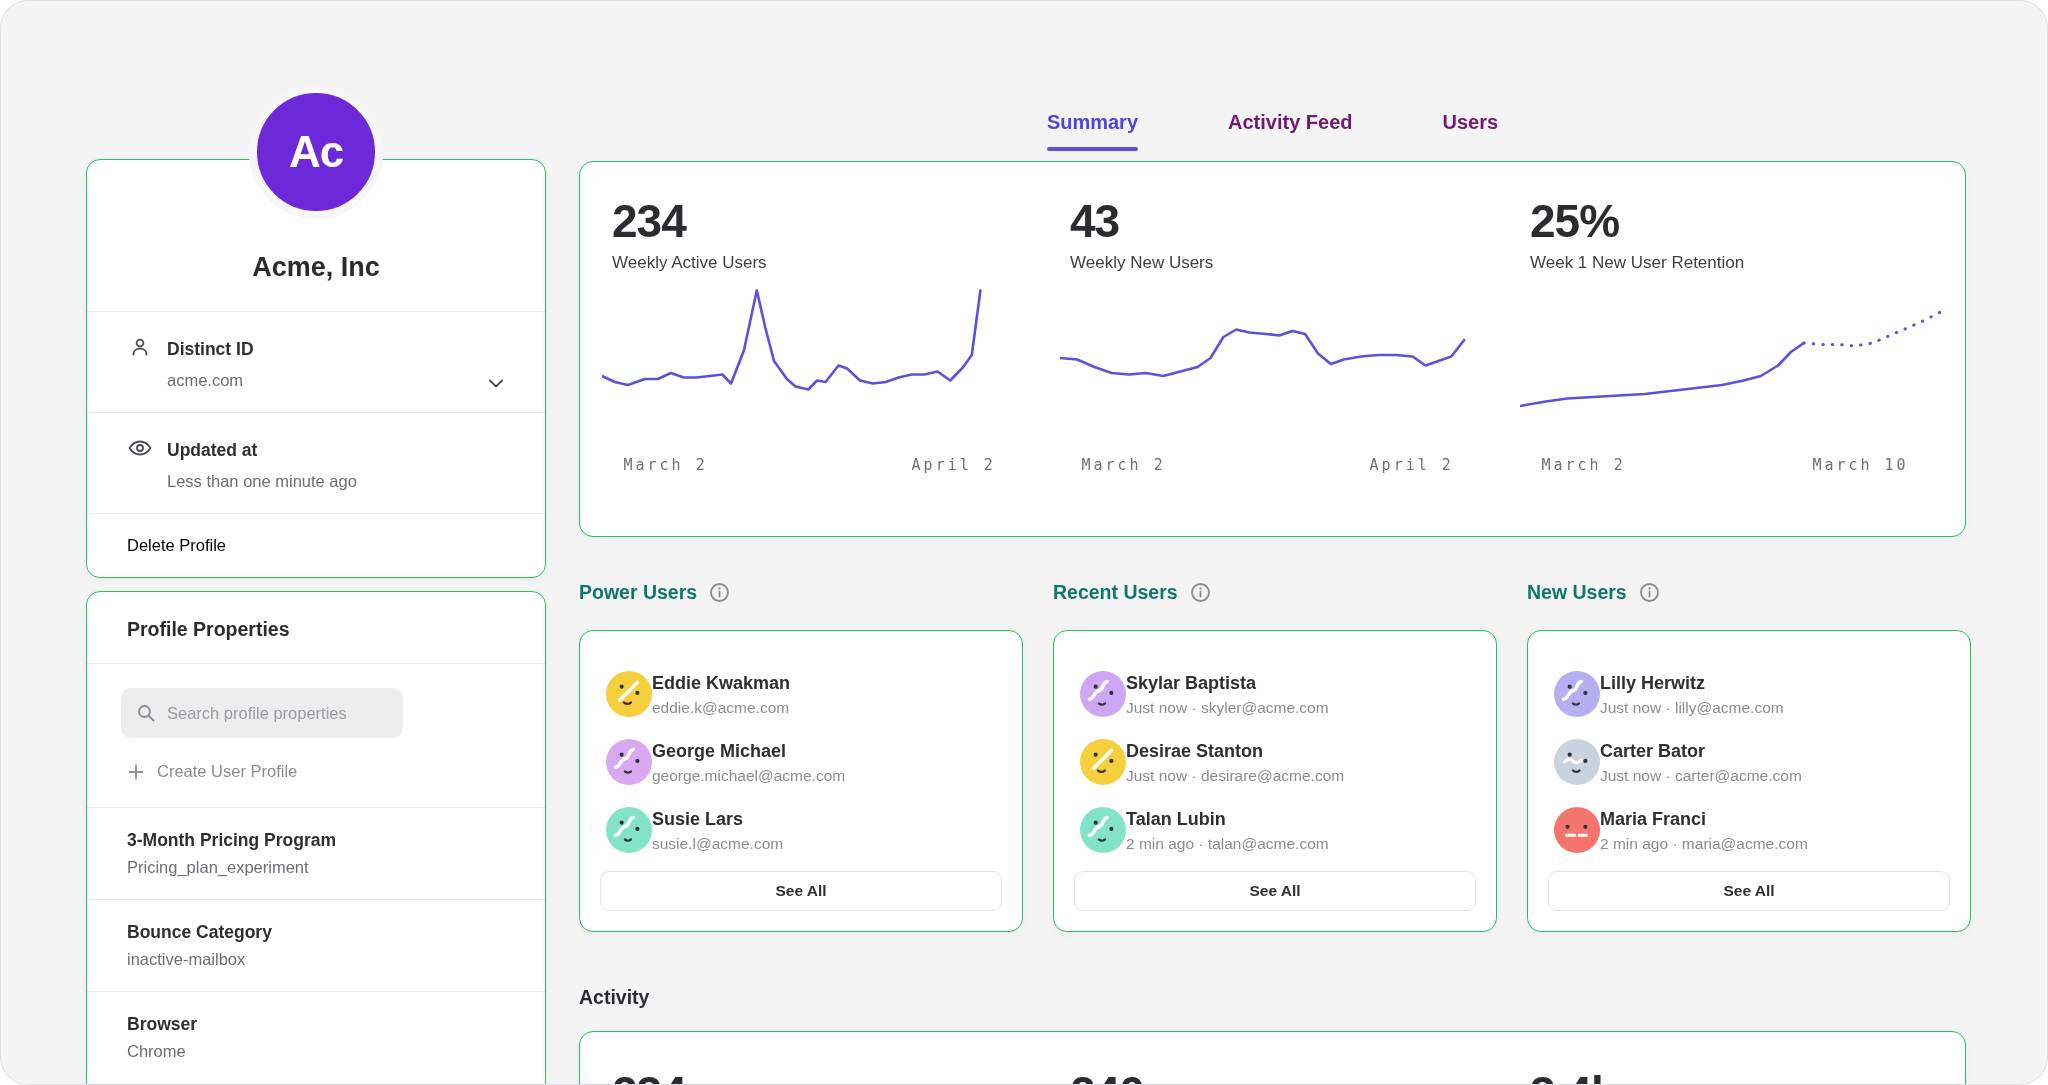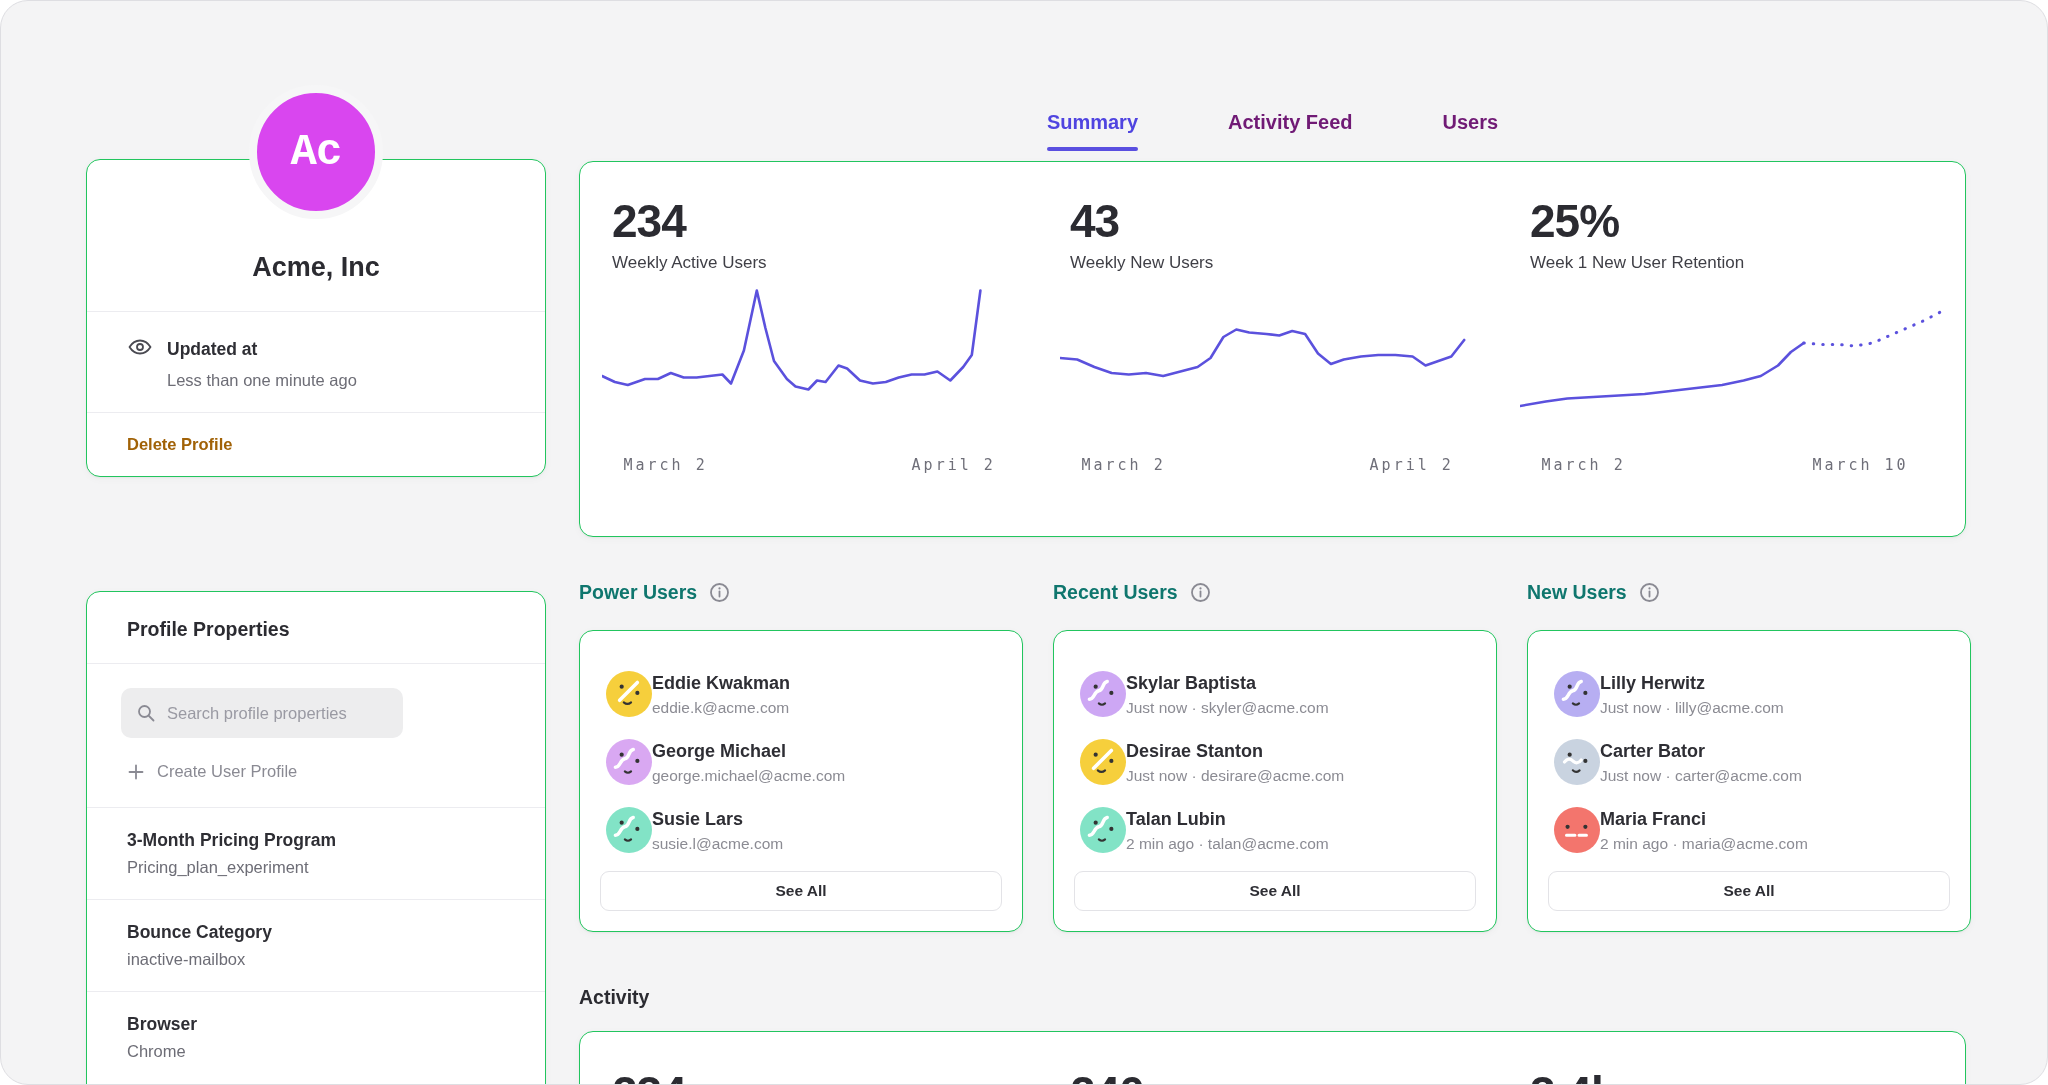--- a/index.html
+++ b/index.html
@@ -19,21 +19,21 @@
     border-radius:50%; border:8px solid #f6f6f7; display:flex; align-items:center; justify-content:center;
     color:#fff; font-size:44px; font-weight:700; letter-spacing:-1px;
   }
   .profile-card { position:absolute; left:0; top:158px; width:460px; }
   .company-name { padding:92px 20px 28px; text-align:center; font-size:27px; font-weight:700; color:#2b2b31; }
   .prow { position:relative; padding:22px 40px; border-top:1px solid #ececf0; }
   .prow-head { display:flex; align-items:center; gap:14px; }
   .prow-label { font-size:17.5px; font-weight:700; color:#2e2e34; }
   .prow-value { margin:7px 0 0 40px; font-size:16.5px; color:#6d6d76; }
   .prow .chev { position:absolute; right:38px; top:60px; }
-  .delete-row { border-top:1px solid #ececf0; padding:22px 40px; font-size:16.5px; color:#a16207; cursor:pointer;font-weight:bold; }
+  .delete-row { border-top:1px solid #ececf0; padding:22px 40px; font-size:16.5px; color:#000000; cursor:pointer; }
 
   .props-card { position:absolute; left:0; top:590px; width:460px; height:620px; }
   .props-title { padding:26px 40px 22px; font-size:19.5px; font-weight:700; color:#2b2b31; }
   .search-wrap { position:relative; margin:24px 0 0 34px; width:282px; }
   .search-input {
     width:100%; height:50px; background:#ededee; border:none; border-radius:10px;
     padding:0 14px 0 46px; font-size:16.5px; color:#3a3a40; font-family:"Liberation Sans", sans-serif; outline:none;
   }
   .search-input::placeholder { color:#9a9aa3; }
   .search-wrap svg { position:absolute; left:15px; top:15px; }
@@ -89,27 +89,44 @@
   .icon-stroke { stroke:#4a4a52; fill:none; stroke-width:1.8; stroke-linecap:round; stroke-linejoin:round; }
   .icon-gray   { stroke:#8a8a93; fill:none; stroke-width:1.8; stroke-linecap:round; stroke-linejoin:round; }
 </style>
 </head>
 <body>
 
 <div class="screen">
 
   <aside class="sidebar">
 
-    <div class="company-avatar" style="background: #d946ef; font-family: Liberation Mono, monospace;">
+    <div class="company-avatar" style="background: #6d28d9;">
       <span>Ac</span>
     </div>
 
     <section class="card profile-card">
       <div class="company-name">Acme, Inc</div>
 
+      <div class="prow">
+        <div class="prow-head">
+          <span>
+            <svg width="26" height="26" viewBox="0 0 26 26">
+                <circle class="icon-stroke" cx="13" cy="9" r="3.4"></circle>
+                <path class="icon-stroke" d="M6.5 20.5c0-3.6 2.9-6 6.5-6s6.5 2.4 6.5 6"></path>
+              </svg>
+          </span>
+          <span class="prow-label">Distinct ID</span>
+        </div>
+        <div class="prow-value">acme.com</div>
+        <span class="chev">
+          <svg width="22" height="22" viewBox="0 0 22 22">
+              <path class="icon-stroke" d="M5 8.5l6 6 6-6" stroke-width="2.2"></path>
+            </svg>
+        </span>
+      </div>
 
       <div class="prow">
         <div class="prow-head">
           <span>
             <svg width="26" height="26" viewBox="0 0 26 26">
                 <path class="icon-stroke" d="M2.5 13c2.7-4.3 6.2-6.5 10.5-6.5S20.8 8.7 23.5 13c-2.7 4.3-6.2 6.5-10.5 6.5S5.2 17.3 2.5 13z"></path>
                 <circle class="icon-stroke" cx="13" cy="13" r="3"></circle>
               </svg>
           </span>
           <span class="prow-label">Updated at</span>

